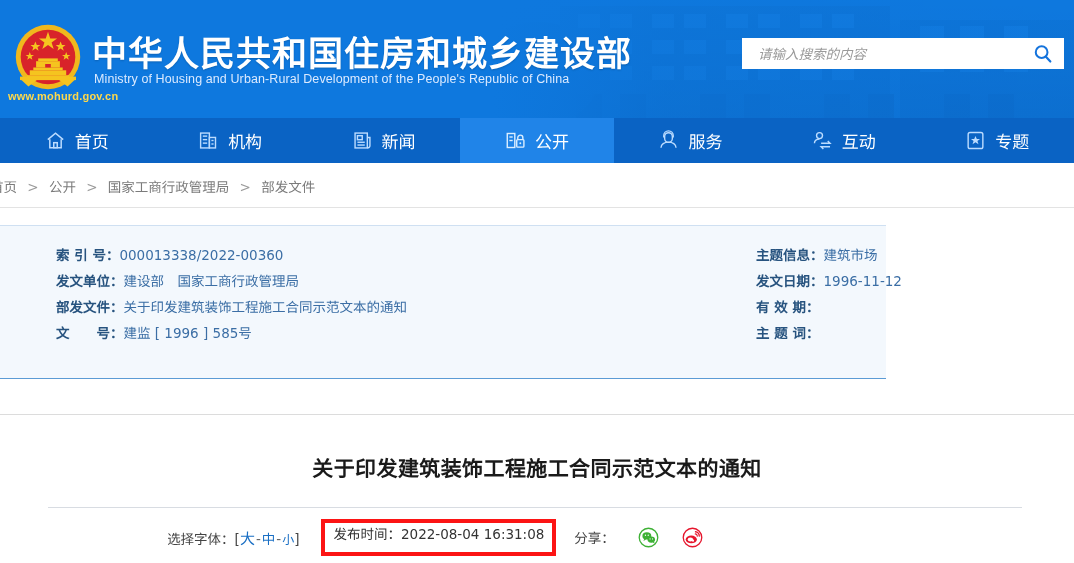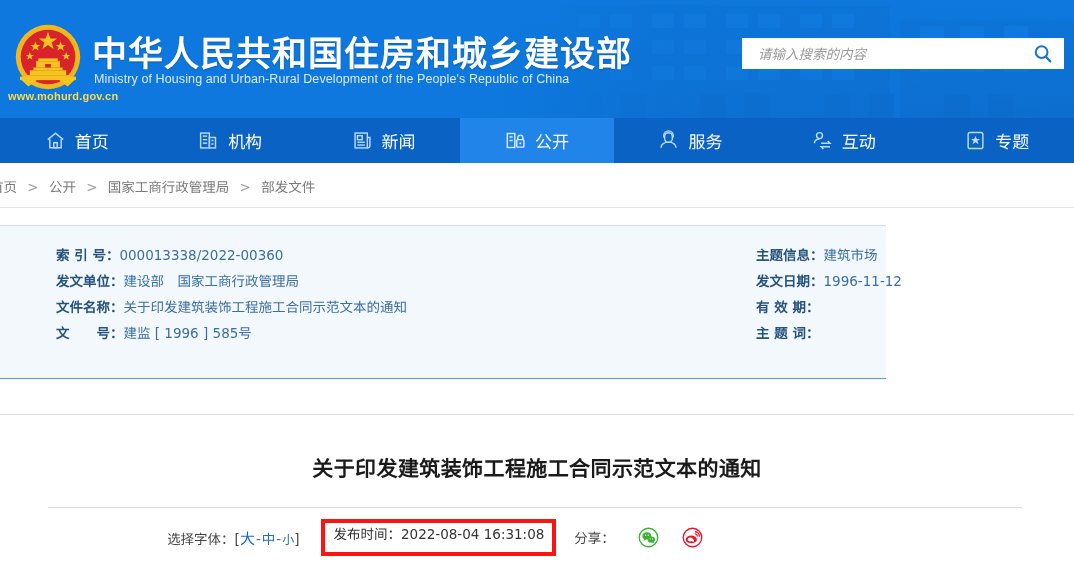--- a/index.html
+++ b/index.html
@@ -455,21 +455,21 @@
 <div class="meta-wrap">
 
   <div class="meta-col left">
     <div class="meta-row">
       <span class="meta-label">索 引 号：</span><span class="meta-value">000013338/2022-00360</span>
     </div>
     <div class="meta-row">
       <span class="meta-label">发文单位：</span><span class="meta-value">建设部　国家工商行政管理局</span>
     </div>
     <div class="meta-row">
-      <span class="meta-label">文件名称：</span><span class="meta-value">关于印发建筑装饰工程施工合同示范文本的通知</span>
+      <span class="meta-label">部发文件：</span><span class="meta-value">关于印发建筑装饰工程施工合同示范文本的通知</span>
     </div>
     <div class="meta-row">
       <span class="meta-label">文　　号：</span><span class="meta-value">建监 [ 1996 ] 585号</span>
     </div>
   </div>
 
   <div class="meta-col right">
     <div class="meta-row">
       <span class="meta-label">主题信息：</span><span class="meta-value">建筑市场</span>
     </div>

